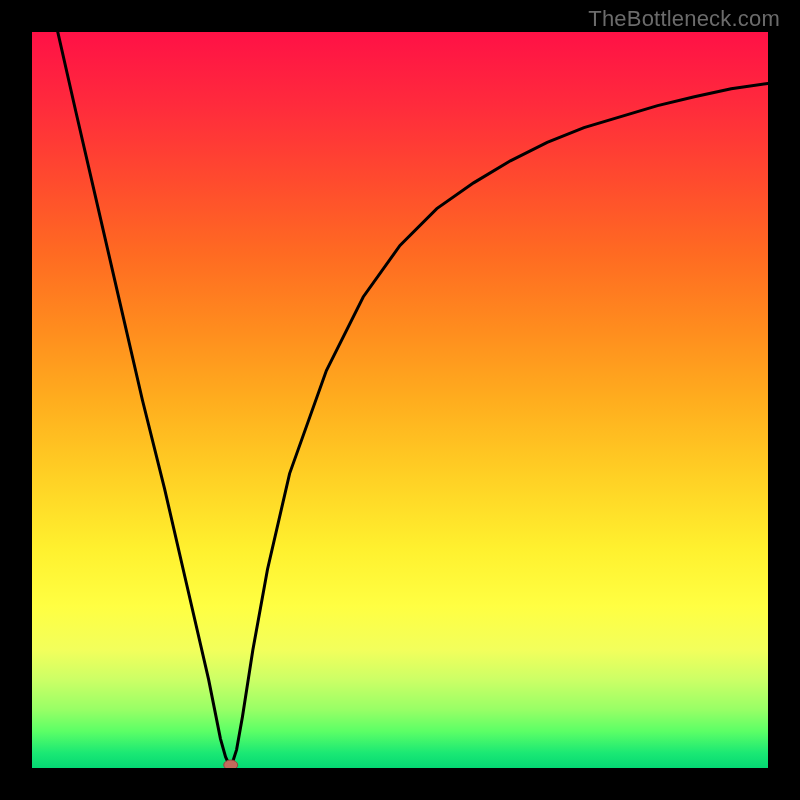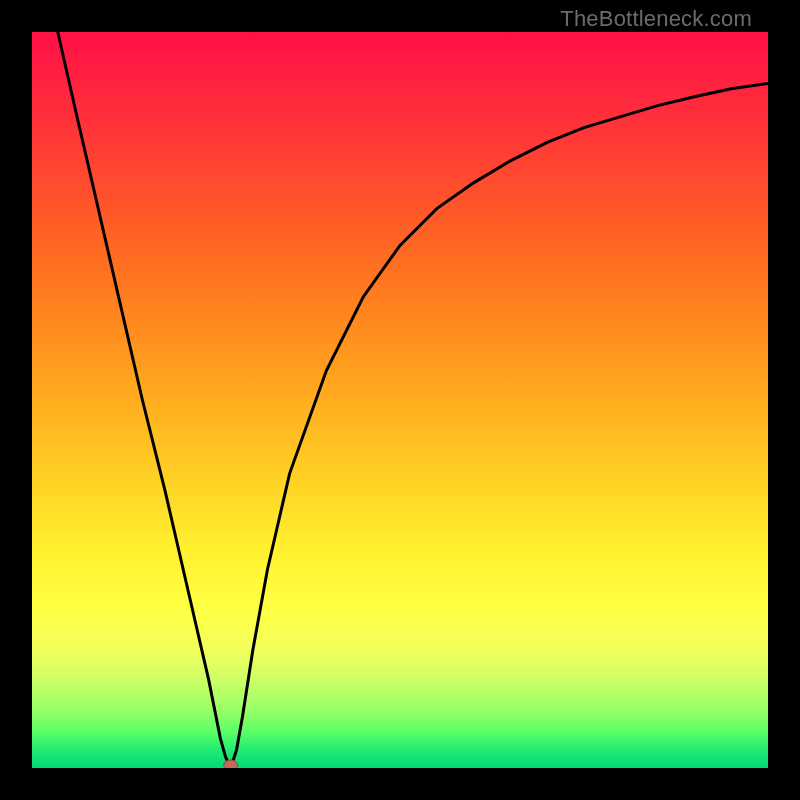--- a/index.html
+++ b/index.html
@@ -28,21 +28,21 @@
   .plot-svg {
     position: absolute;
     left: 0;
     top: 0;
     width: 736px;
     height: 736px;
     display: block;
   }
   .watermark {
     position: absolute;
-    right: 48px;
+    right: 20px;
     top: 6px;
     color: #6b6b6b;
     font-size: 22px;
     font-weight: 400;
     letter-spacing: 0.2px;
     user-select: none;
   }
 </style>
 </head>
 <body>

